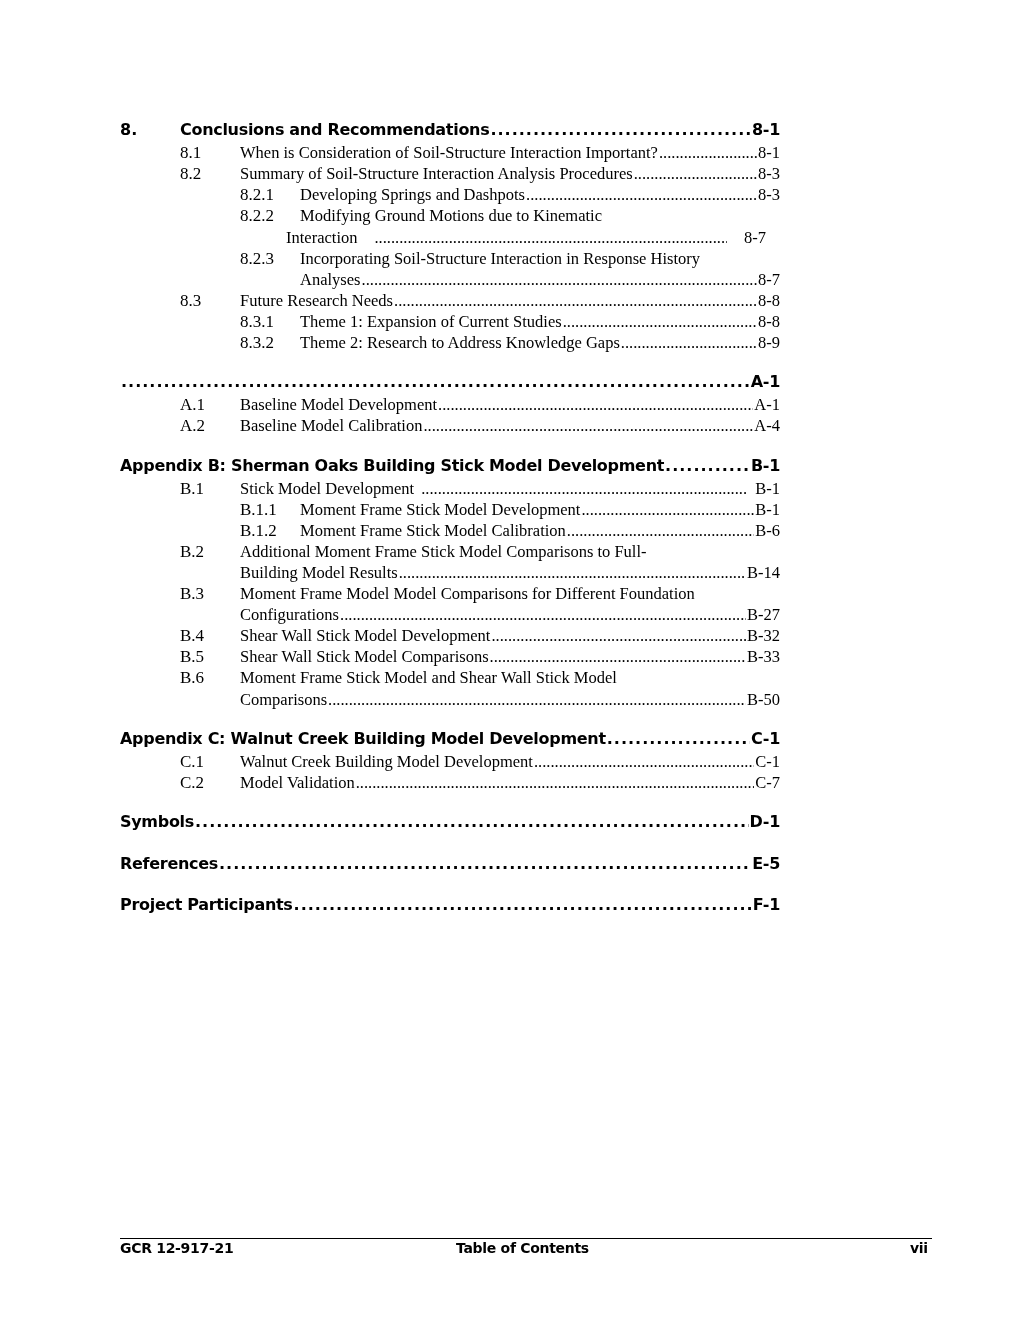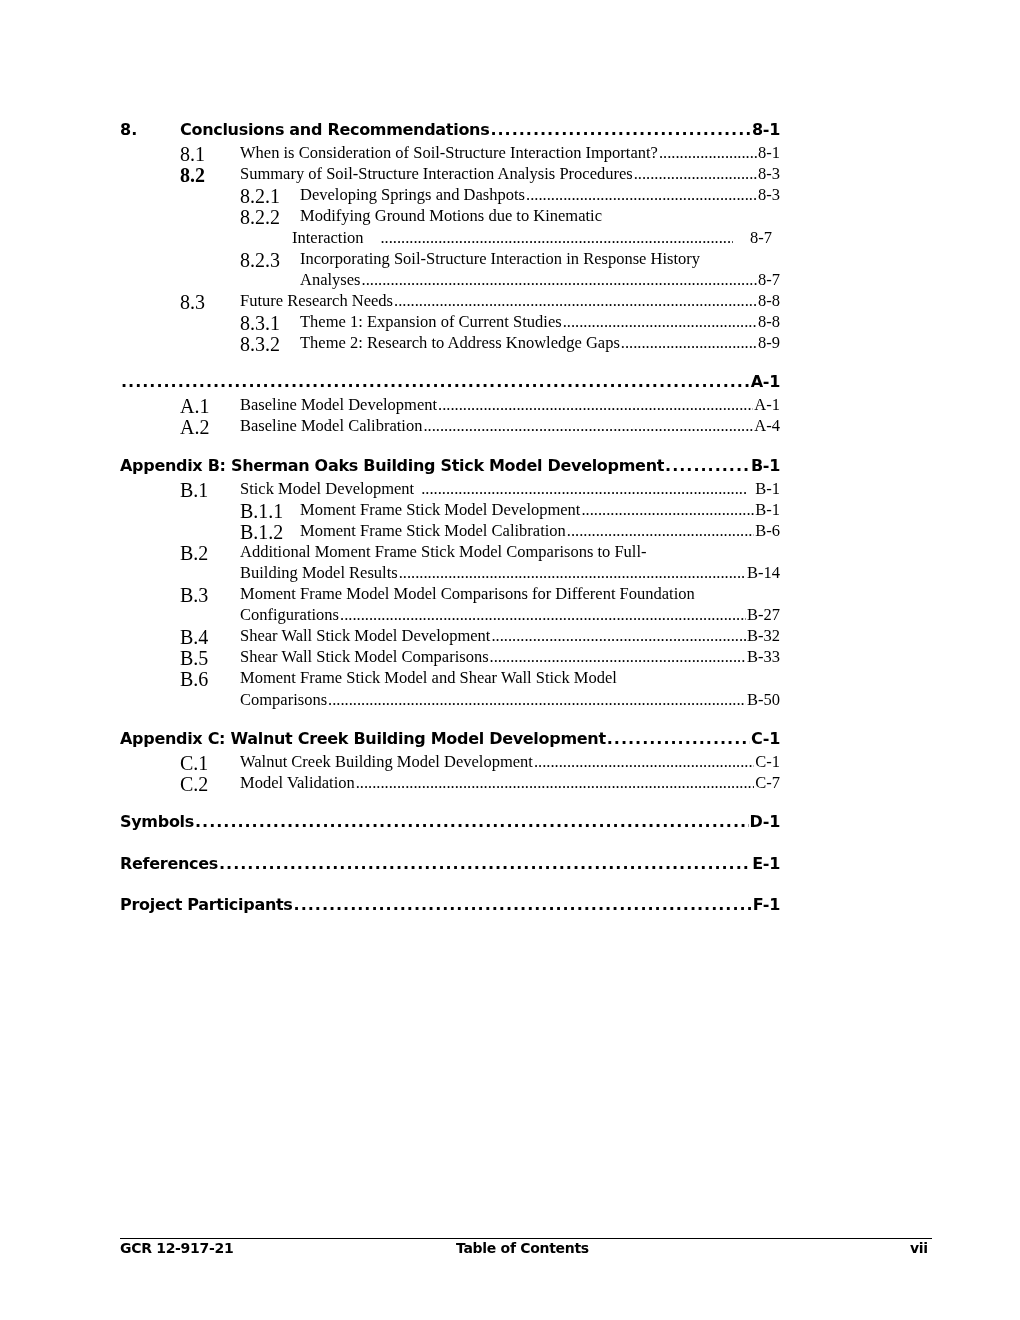--- a/index.html
+++ b/index.html
@@ -6,21 +6,21 @@
   body { width: 1020px; height: 1320px; position: relative; color: #000; }
   .page { position: absolute; left: 0; top: 0; width: 1020px; height: 1320px; }
   .row { position: absolute; display: flex; align-items: baseline; white-space: nowrap; }
   .row .title { flex: 0 0 auto; }
   .row .leader { flex: 1 1 auto; overflow: hidden; margin: 0 1px; }
   .row .leader::after { content: "........................................................................................................................................................................................................................"; }
   .row .page-num { flex: 0 0 auto; }
   .serif { font-family: "Liberation Serif", serif; font-size: 16.5px; }
   .sans { font-family: "DejaVu Sans", sans-serif; font-size: 16px; font-weight: bold; letter-spacing: -0.3px; }
   .sans .leader::after { letter-spacing: 1px; }
-  .num { position: absolute; font-family: "Liberation Serif", serif; font-size: 20px; }
+  .num { position: absolute; font-family: "Liberation Serif", serif; font-size: 17px; }
   .chapnum { position: absolute; font-family: "DejaVu Sans", sans-serif; font-size: 16px; font-weight: bold; }
   .cont { position: absolute; font-family: "Liberation Serif", serif; font-size: 16.5px; white-space: nowrap; }
   .footer-rule { position: absolute; left: 120px; top: 1238px; width: 812px; height: 1px; background: #000; }
   .footer-text { position: absolute; top: 1240px; font-family: "DejaVu Sans", sans-serif; font-size: 14px; font-weight: bold; letter-spacing: -0.3px; }
 </style>
 </head>
 <body>
 
 <div class="page">
 
@@ -31,37 +31,37 @@
     <span class="page-num">8-1</span>
   </div>
 
   <span class="num" style="left:180px; top:143px;">8.1</span>
   <div class="row serif" style="left:240px; top:143px; width:540px;">
     <span class="title">When is Consideration of Soil-Structure Interaction Important?</span>
     <span class="leader"></span>
     <span class="page-num">8-1</span>
   </div>
 
-  <span class="num" style="left:180px; top:164px;font-weight:bold;">8.2</span>
+  <span class="num" style="left:180px; top:164px;">8.2</span>
   <div class="row serif" style="left:240px; top:164px; width:540px;">
     <span class="title">Summary of Soil-Structure Interaction Analysis Procedures</span>
     <span class="leader"></span>
     <span class="page-num">8-3</span>
   </div>
 
   <span class="num" style="left:240px; top:185px;">8.2.1</span>
   <div class="row serif" style="left:300px; top:185px; width:480px;">
     <span class="title">Developing Springs and Dashpots</span>
     <span class="leader"></span>
     <span class="page-num">8-3</span>
   </div>
 
   <span class="num" style="left:240px; top:206px;">8.2.2</span>
   <span class="cont" style="left:300px; top:206px;">Modifying Ground Motions due to Kinematic</span>
-  <div class="row serif" style="left:292px; top:228px; width:480px;gap:16px;">
+  <div class="row serif" style="left:286px; top:228px; width:480px;gap:16px;">
     <span class="title">Interaction</span>
     <span class="leader"></span>
     <span class="page-num">8-7</span>
   </div>
 
   <span class="num" style="left:240px; top:249px;">8.2.3</span>
   <span class="cont" style="left:300px; top:249px;">Incorporating Soil-Structure Interaction in Response History</span>
   <div class="row serif" style="left:300px; top:270px; width:480px;">
     <span class="title">Analyses</span>
     <span class="leader"></span>
@@ -195,21 +195,21 @@
 
   <div class="row sans" style="left:120px; top:812px; width:660px;">
     <span class="title">Symbols</span>
     <span class="leader"></span>
     <span class="page-num">D-1</span>
   </div>
 
   <div class="row sans" style="left:120px; top:854px; width:660px;">
     <span class="title">References</span>
     <span class="leader"></span>
-    <span class="page-num">E-1</span>
+    <span class="page-num">E-5</span>
   </div>
 
   <div class="row sans" style="left:120px; top:895px; width:660px;">
     <span class="title">Project Participants</span>
     <span class="leader"></span>
     <span class="page-num">F-1</span>
   </div>
 
   <div class="footer-rule"></div>
   <span class="footer-text" style="left:120px;">GCR 12-917-21</span>

